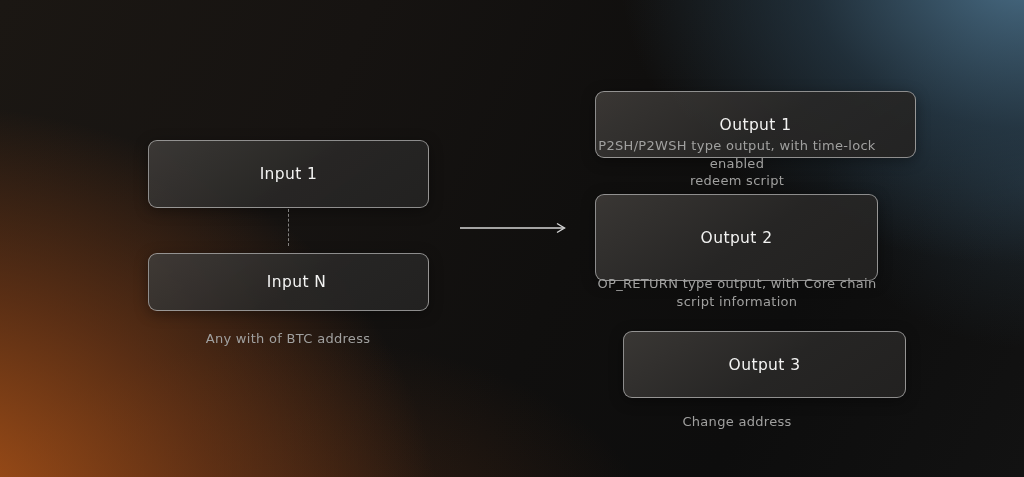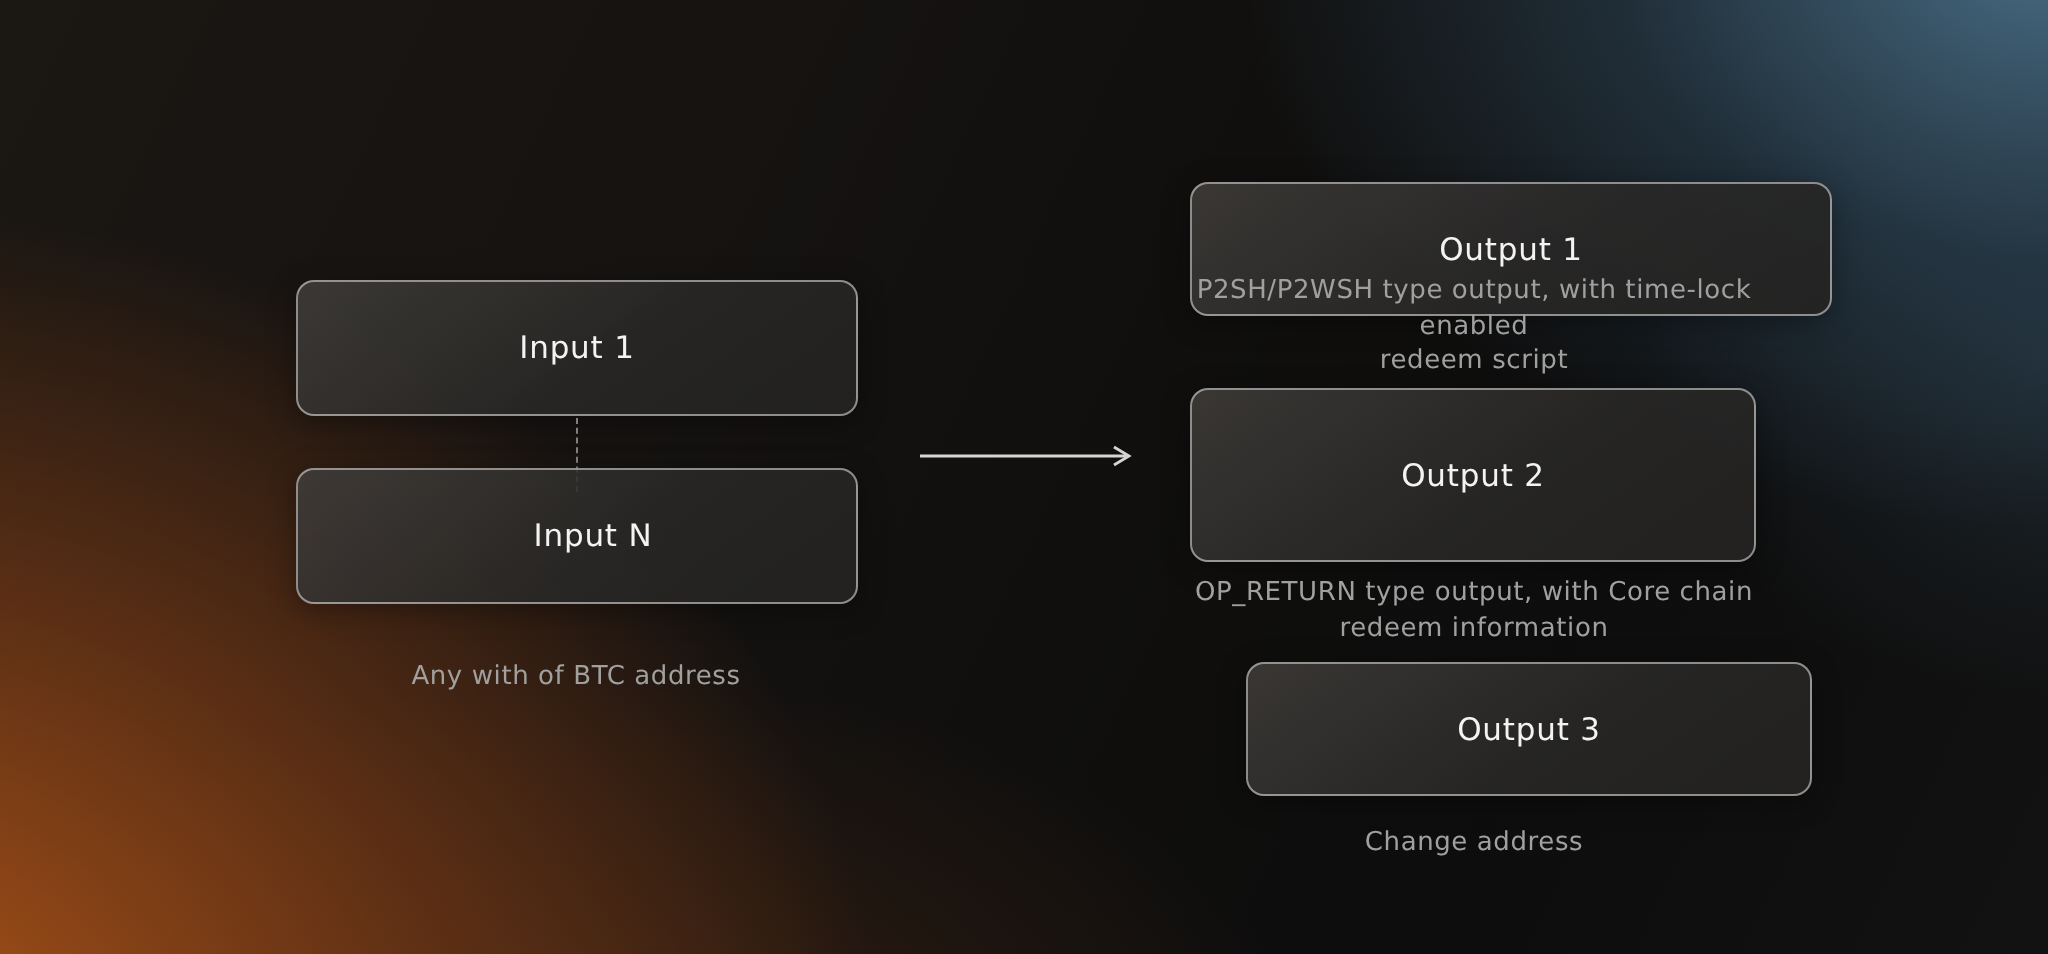--- a/index.html
+++ b/index.html
@@ -43,29 +43,29 @@
   }
   .connector-dashed {
     position: absolute;
     width: 0;
     border-left: 1px dashed rgba(220,220,220,0.55);
   }
   .arrow { position: absolute; }
 
   
   #input-1   { left: 148px; top: 140px; width: 281px; height: 68px; }
-  #input-n   { left: 148px; top: 234px; width: 281px; height: 68px; padding-left: 16px; }
+  #input-n   { left: 148px; top: 253px; width: 281px; height: 58px; padding-left: 16px; }
   #inputs-caption  { left: 128px; top: 330px; width: 320px; }
   #inputs-connector { left: 288px; top: 209px; height: 37px; }
   #flow-arrow { left: 459px; top: 221px; }
 
   #output-1  { left: 595px; top: 56px;  width: 321px; height: 67px; margin-top: 35px; }
   #output-1-caption { left: 577px; top: 137px; width: 320px; }
   #output-2  { left: 595px; top: 194px; width: 283px; height: 87px; }
-  #output-2-caption { left: 587px; top: 288px; width: 300px; text-align: center; }
+  #output-2-caption { left: 587px; top: 275px; width: 300px; text-align: center; }
   #output-3  { left: 595px; top: 331px; width: 283px; height: 67px; margin-left: 28px; }
   #output-3-caption { left: 587px; top: 413px; width: 300px; text-align: center; }
 </style>
 </head>
 <body>
 
 <div class="canvas">
 
   <div class="node" id="input-1">
     <span>Input 1</span>
@@ -90,21 +90,21 @@
   <div class="caption" id="output-1-caption">
     <span>P2SH/P2WSH type output, with time-lock enabled</span><br>
     <span>redeem script</span>
   </div>
 
   <div class="node" id="output-2">
     <span>Output 2</span>
   </div>
   <div class="caption" id="output-2-caption">
     <span>OP_RETURN type output, with Core chain</span><br>
-    <span>redeem information</span>
+    <span>script information</span>
   </div>
 
   <div class="node" id="output-3">
     <span>Output 3</span>
   </div>
   <div class="caption" id="output-3-caption">
     <span>Change address</span>
   </div>
 
 </div>

